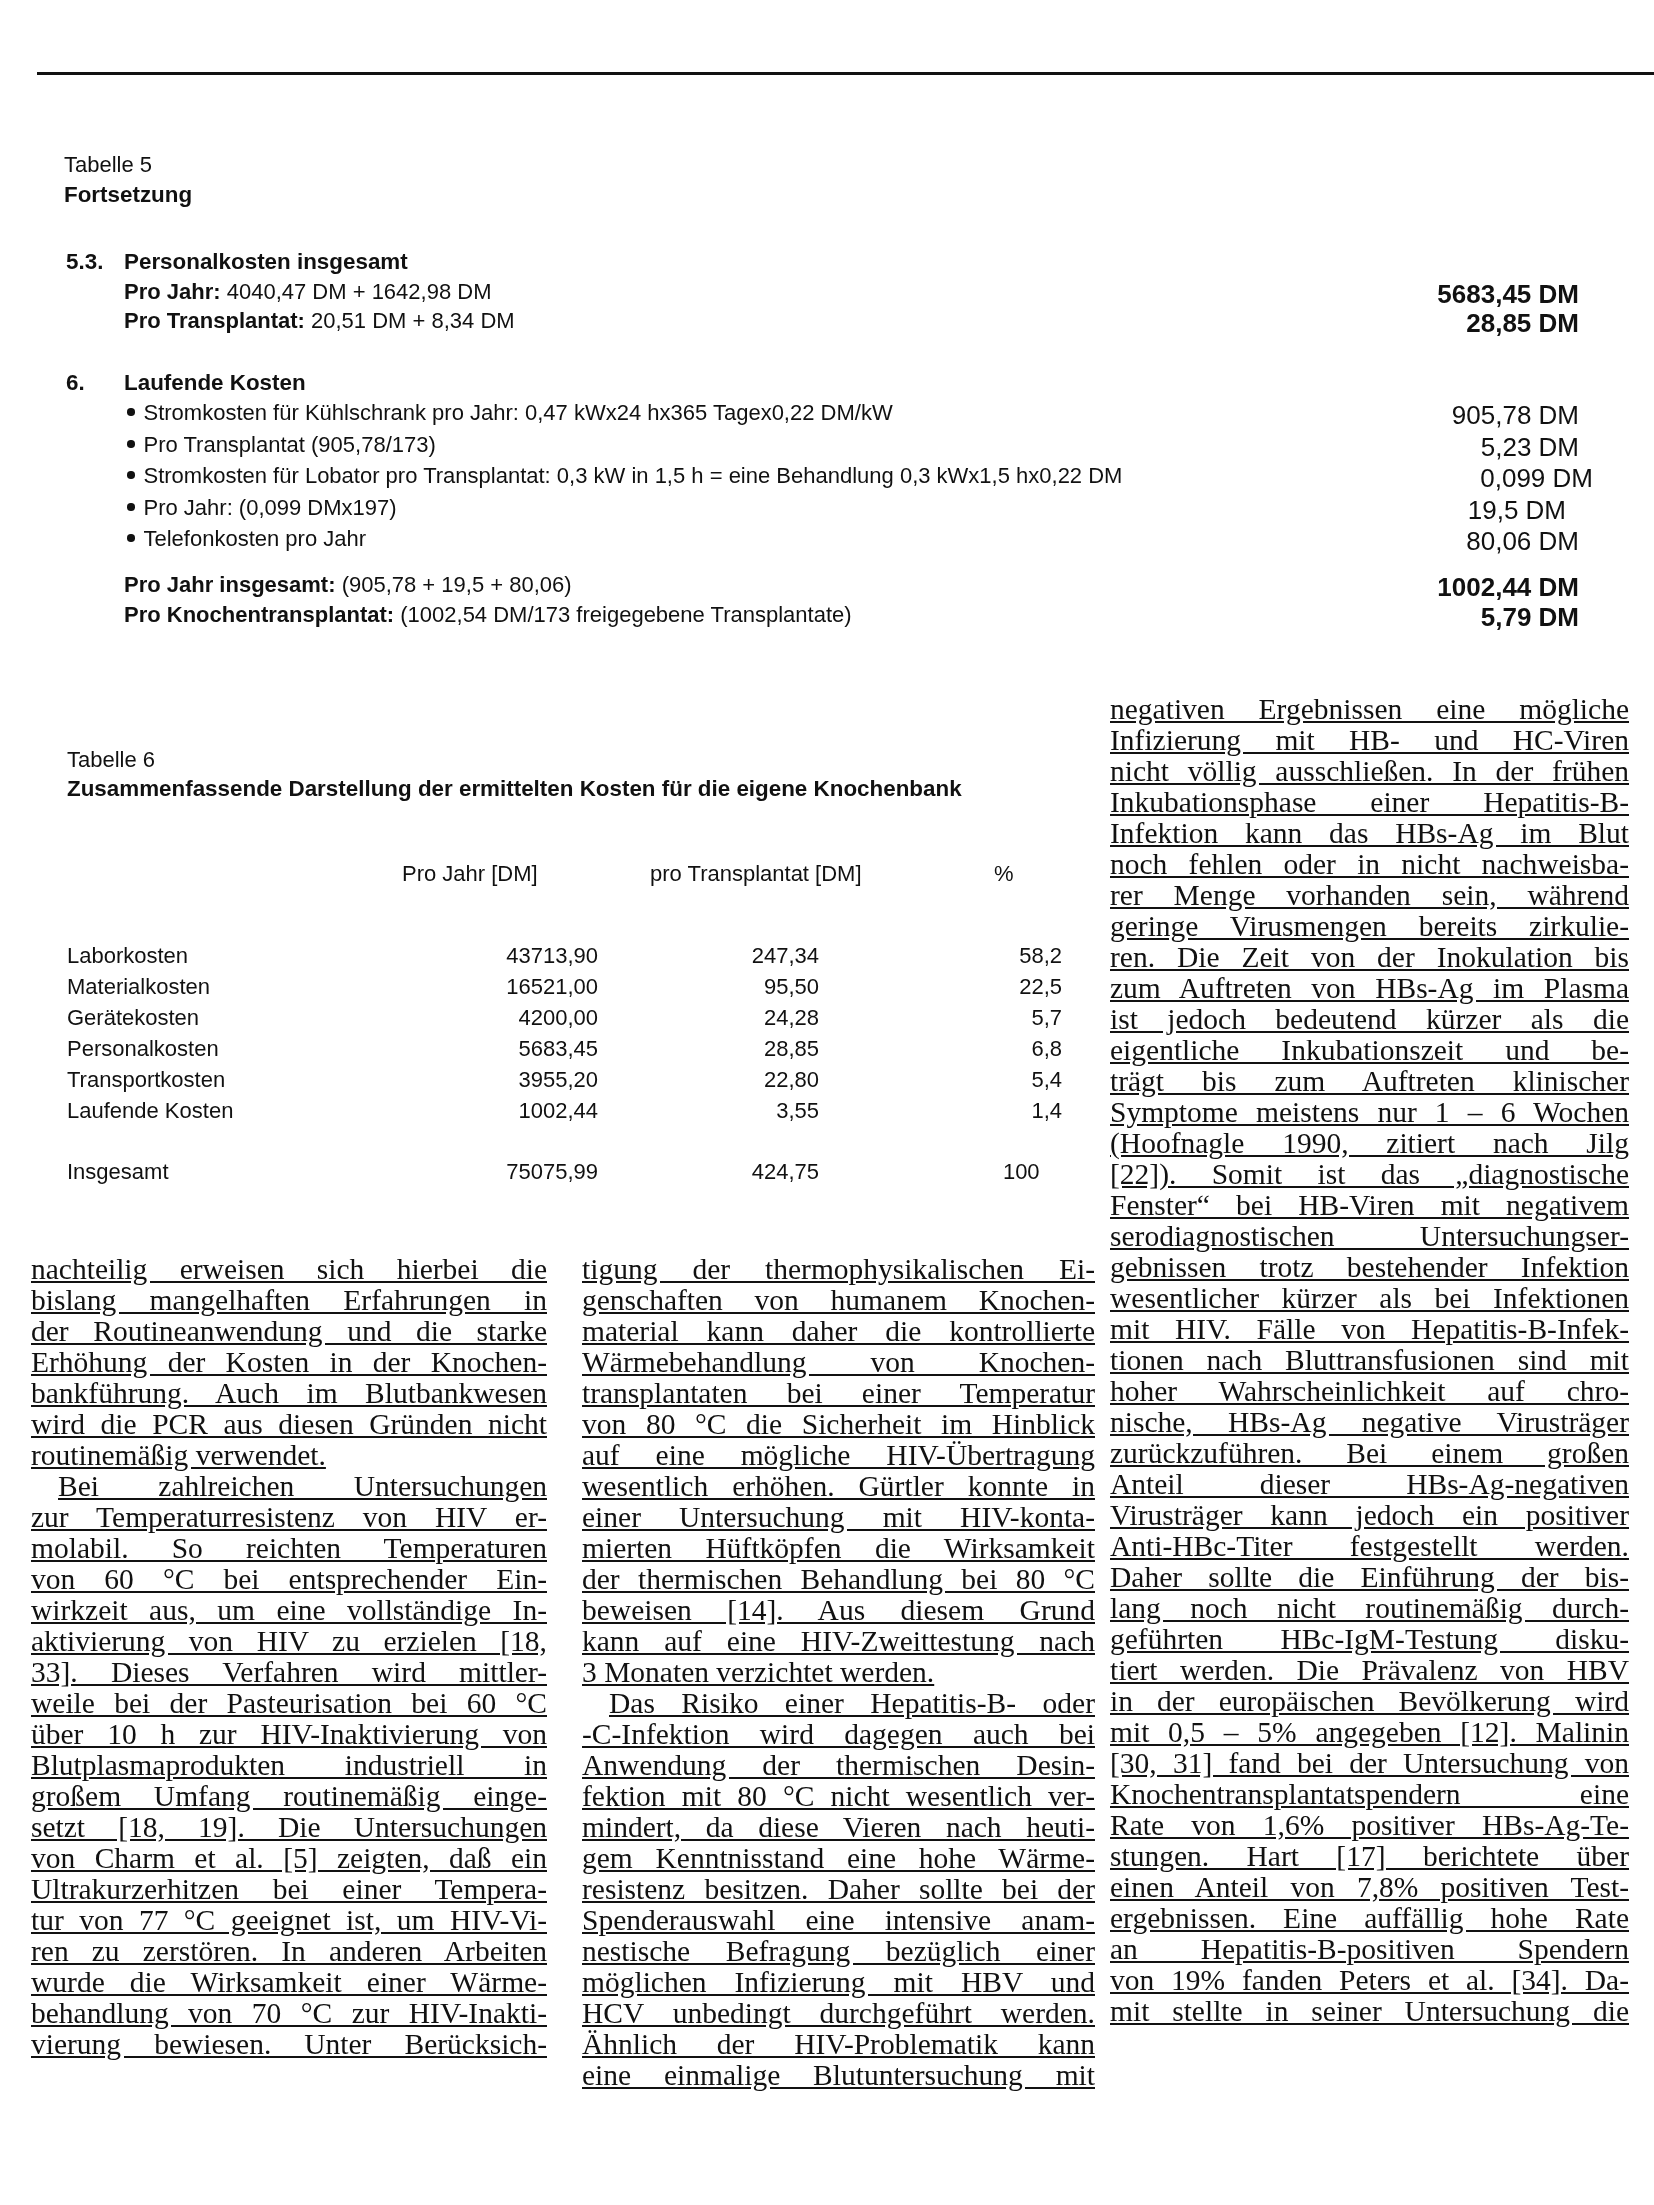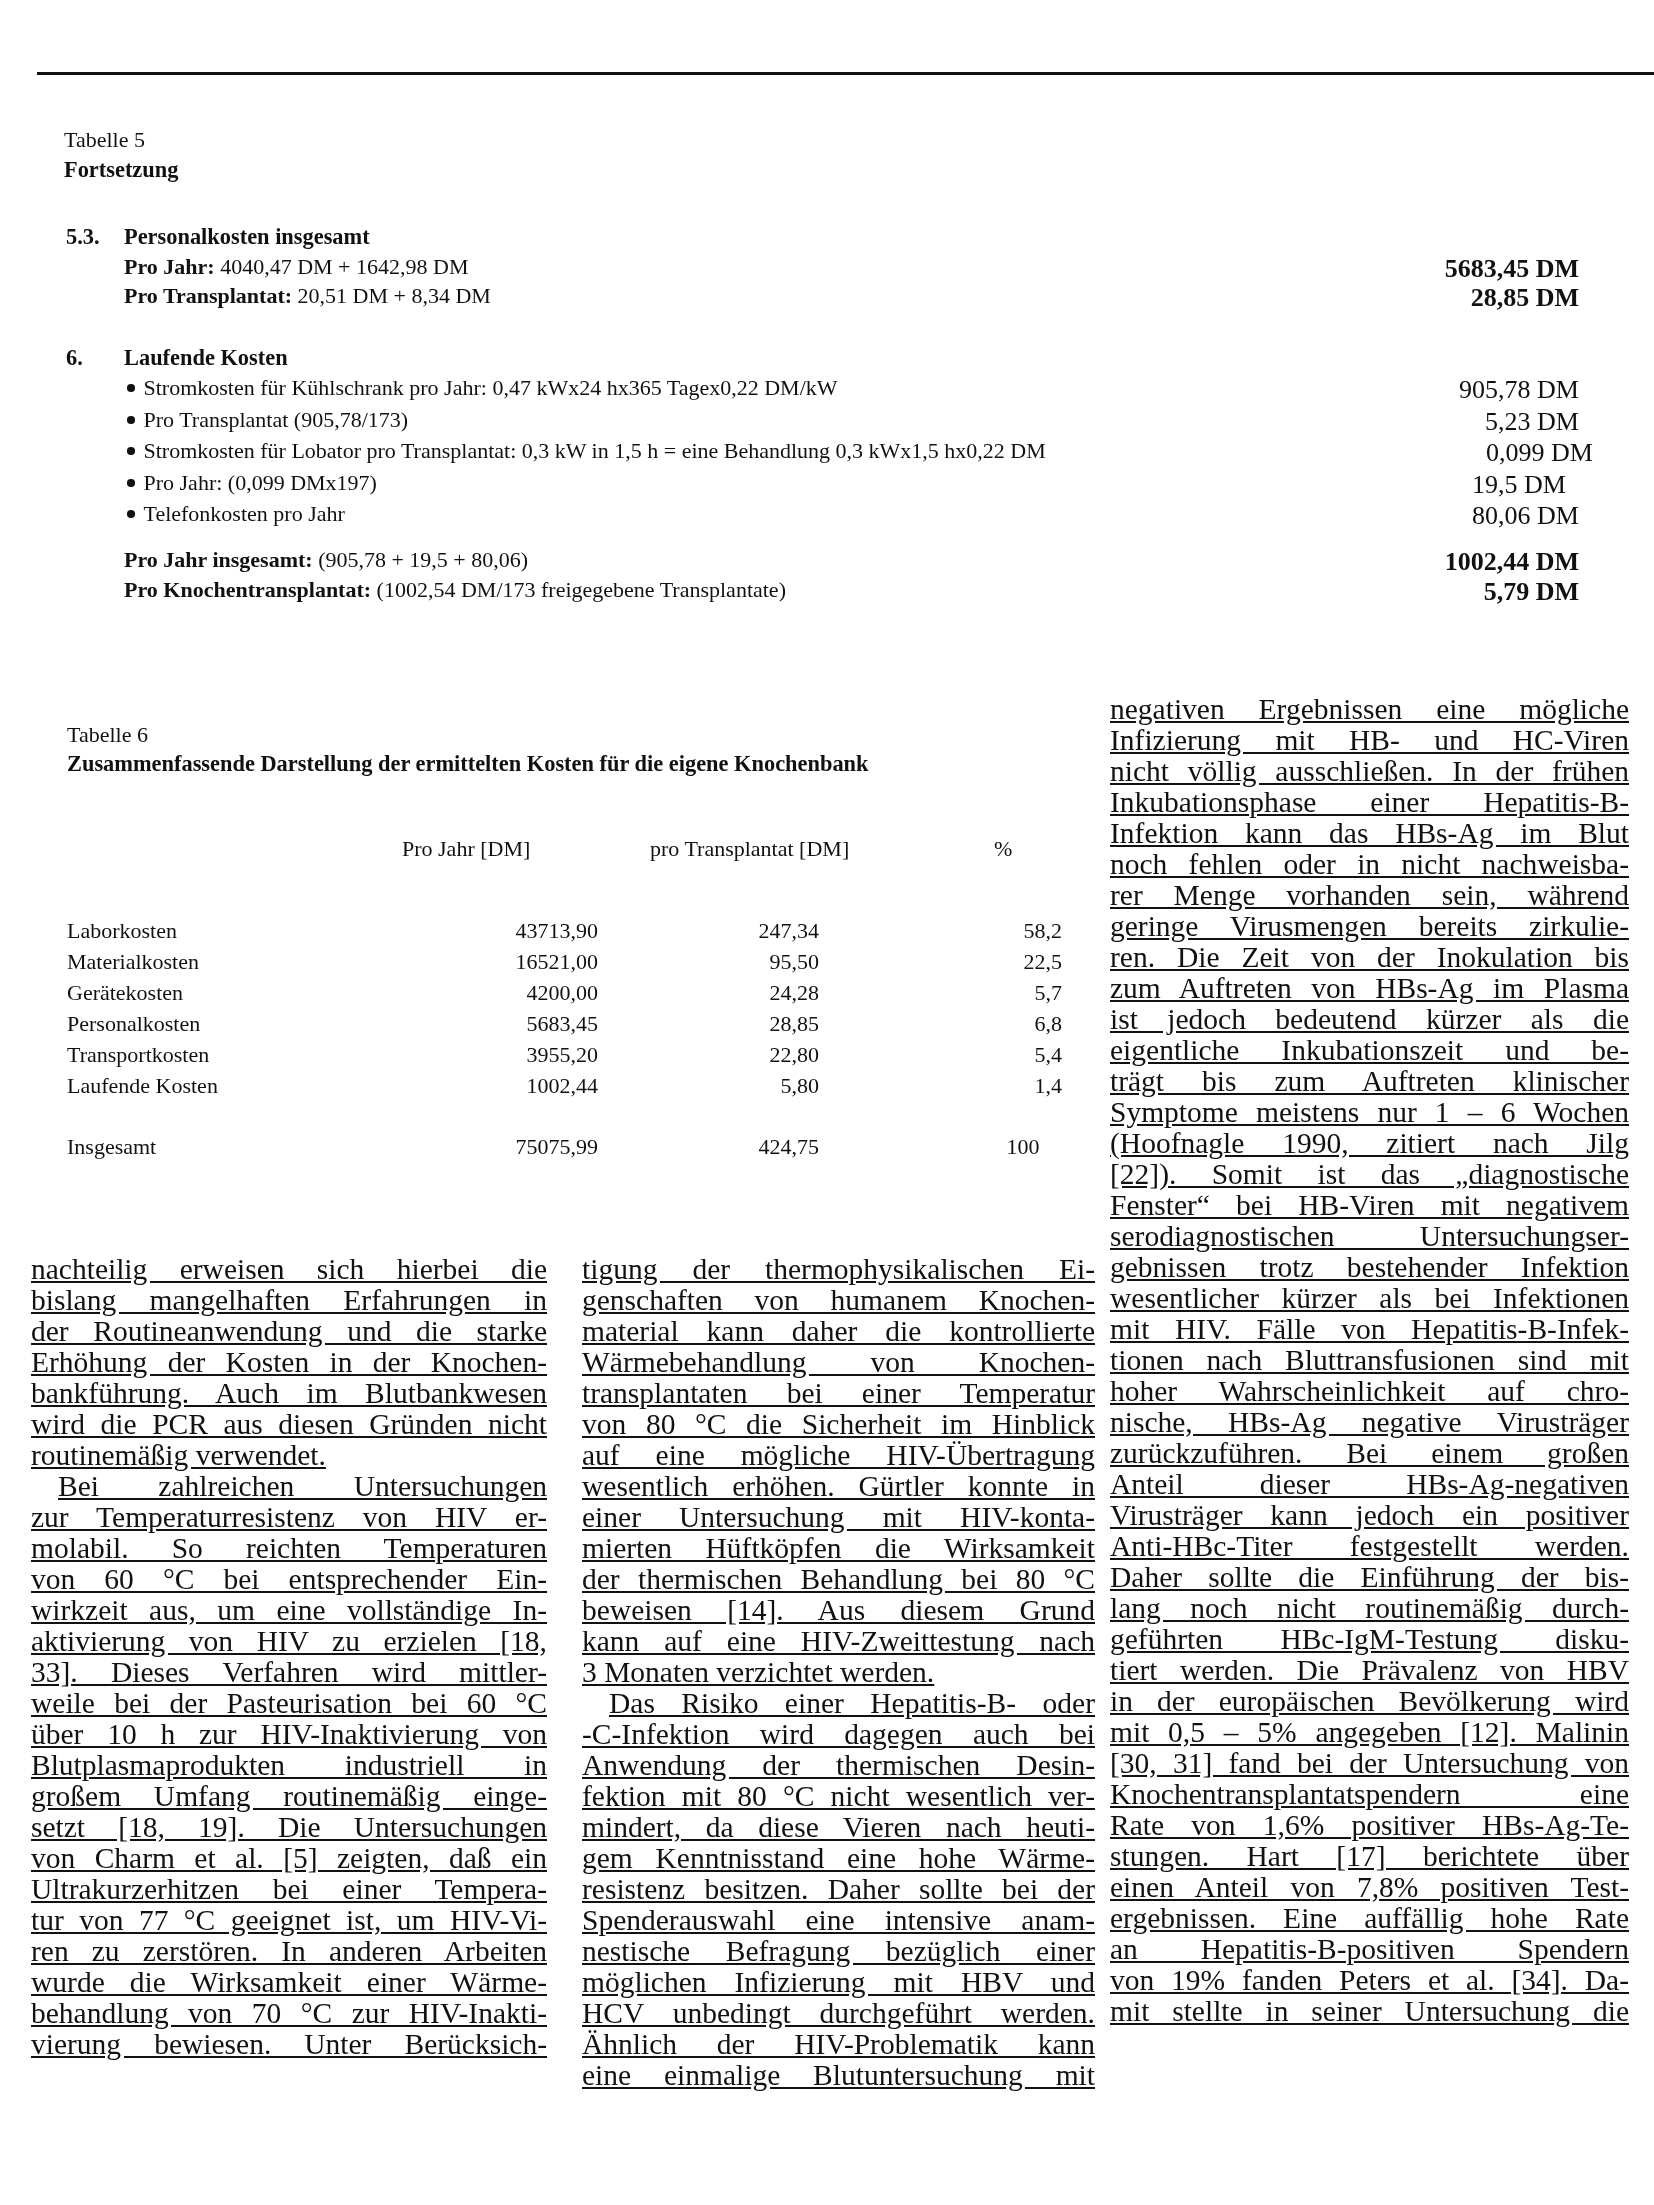--- a/index.html
+++ b/index.html
@@ -1,17 +1,17 @@
 <!DOCTYPE html>
 <html style="font-size:12px"><head>
 <meta charset="utf-8">
 <style>
   html, body { margin: 0; padding: 0; background: #ffffff; }
   body { width: 1654px; height: 2205px; position: relative; overflow: hidden; color: #111; }
-  .sans { font-family: Liberation Serif, serif; }
+  .sans { font-family: Liberation Sans, sans-serif; margin-top: 25px; }
   .serif { font-family: "Liberation Serif", "DejaVu Serif", serif; }
   .abs { position: absolute; }
   .rule { position: absolute; left: 37px; top: 72px; width: 1617px; height: 3px; background: #111; }
 
   
   .t5-label { left: 64px; top: 127px; font-size: 22px; }
   .t5-sub { left: 64px; top: 157px; font-size: 22.4px; font-weight: bold; }
   .sec-num { font-size: 22.4px; font-weight: bold; position: absolute; }
   .sec-title { font-size: 22.4px; font-weight: bold; position: absolute; text-align: right; }
   .line { position: absolute; font-size: 22px; white-space: nowrap; }
@@ -122,21 +122,21 @@
     </div>
     <div class="t6-row">
       <span class="t6-cell c-name">Transportkosten</span>
       <span class="t6-cell c-year">3955,20</span>
       <span class="t6-cell c-trans">22,80</span>
       <span class="t6-cell c-pct">5,4</span>
     </div>
     <div class="t6-row">
       <span class="t6-cell c-name">Laufende Kosten</span>
       <span class="t6-cell c-year">1002,44</span>
-      <span class="t6-cell c-trans">5,80</span>
+      <span class="t6-cell c-trans">3,55</span>
       <span class="t6-cell c-pct">1,4</span>
     </div>
     <div class="t6-row" style="margin-top:30px;">
       <span class="t6-cell c-name">Insgesamt</span>
       <span class="t6-cell c-year">75075,99</span>
       <span class="t6-cell c-trans">424,75</span>
       <span class="t6-cell c-pct" style="right:22.4px;">100</span>
     </div>
   </div>
 </section>

